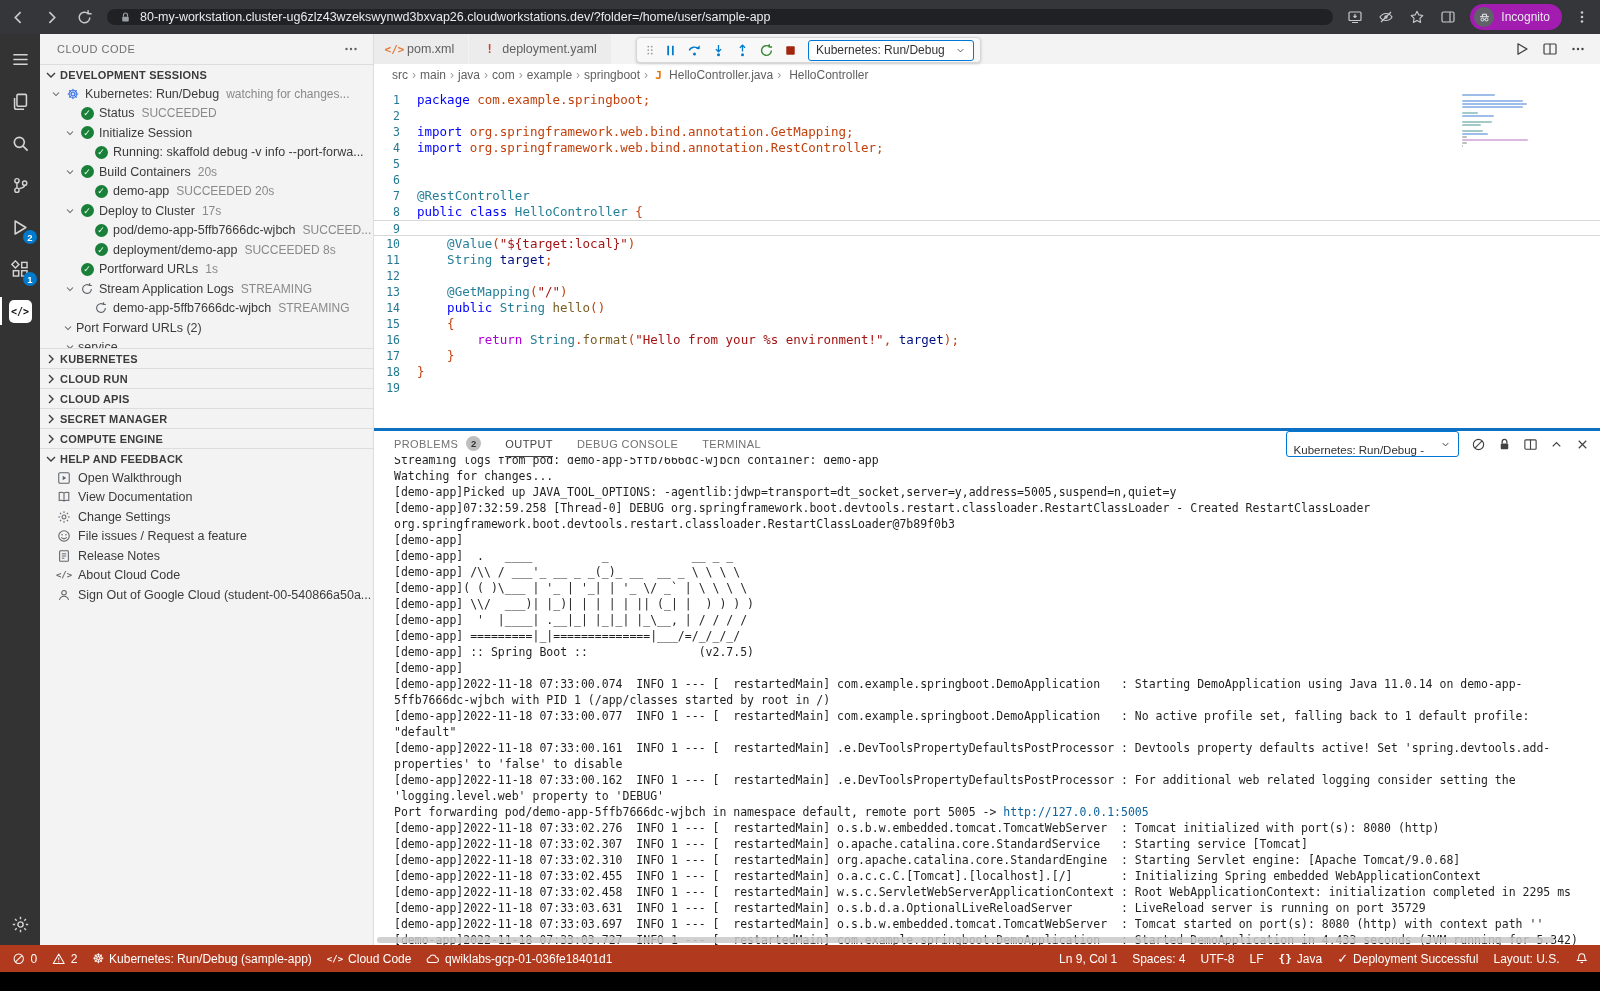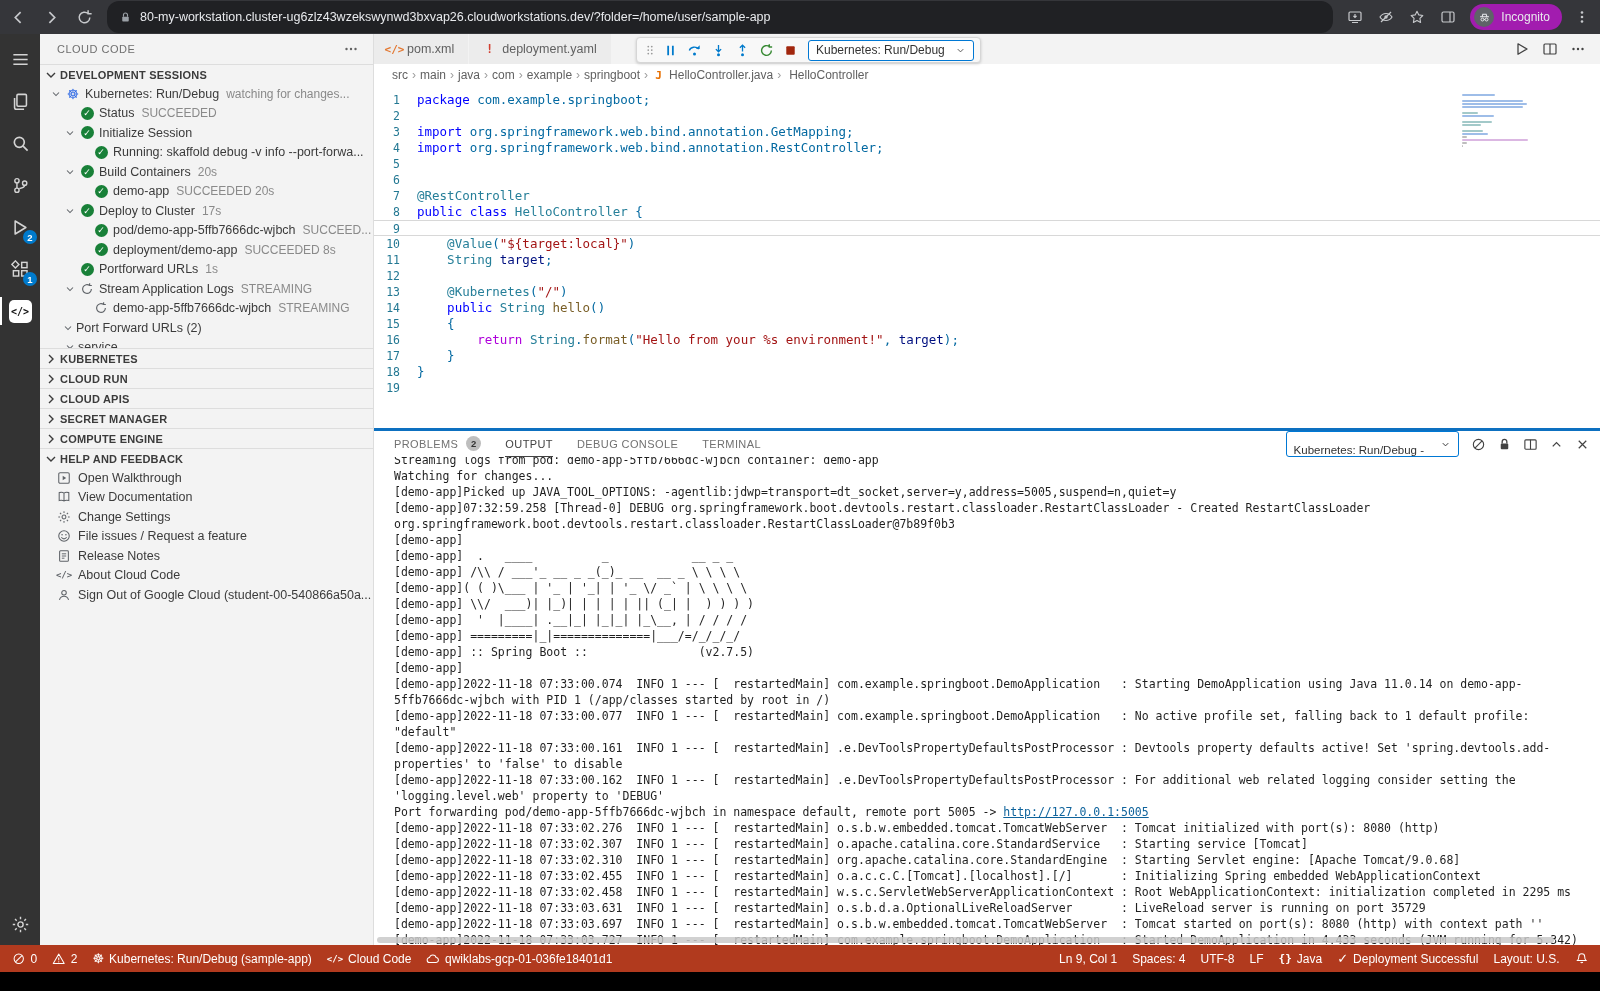--- a/index.html
+++ b/index.html
@@ -5,21 +5,21 @@
 *{margin:0;padding:0;box-sizing:border-box}
 html,body{width:1600px;height:991px;overflow:hidden}
 body{font-family:"Liberation Sans","DejaVu Sans",sans-serif;background:#fff;position:relative;font-size:13px}
 .ic{display:inline-flex;align-items:center;justify-content:center}
 .ic svg{width:16px;height:16px;display:block}
 svg{display:block}
 
 .browser-bar{height:34px;background:#35363a;display:flex;align-items:center;padding:0 10px;gap:8px}
 .nav-icons{display:flex;gap:16px;color:#c7c9cc;margin-right:6px}
 .nav-icons .bic svg{width:17px;height:17px}
-.url-pill{flex:1;height:32px;background:#202124;border-radius:12px;display:flex;align-items:center;padding:0 12px;gap:8px;color:#9aa0a6;min-width:0}
+.url-pill{flex:1;height:16px;background:#202124;border-radius:12px;display:flex;align-items:center;padding:0 12px;gap:8px;color:#9aa0a6;min-width:0}
 .url-pill .ic svg{width:13px;height:13px}
 .url-text{color:#e8eaed;font-size:12.5px;white-space:nowrap;overflow:hidden}
 .browser-actions{display:flex;gap:15px;color:#c7c9cc;margin:0 6px}
 .browser-actions .bic svg{width:16px;height:16px}
 .incog-chip{height:26px;border-radius:13px;background:#a21caf;color:#e8eaed;display:flex;align-items:center;gap:7px;padding:0 12px 0 4px;font-size:12px;white-space:nowrap}
 .incog-av{width:20px;height:20px;border-radius:50%;background:#5f6368;display:flex;align-items:center;justify-content:center;color:#e8eaed}
 .incog-av svg{width:13px;height:13px}
 .kebab-btn{color:#c7c9cc;margin-left:4px}
 
 .workbench{display:flex;height:911px;background:#fff}
@@ -70,41 +70,41 @@
 .editor-actions{display:flex;gap:12px;align-items:center;padding-right:14px;color:#424242}
 .editor-actions .ic{cursor:pointer}
 .breadcrumbs{height:22px;display:flex;align-items:center;padding-left:18px;font-size:12px;color:#616161;background:#fff;flex:none}
 .bc-sep{color:#9d9d9d;margin:0 4px}
 .bc-item{display:flex;align-items:center;gap:4px;cursor:pointer}
 .code-area{flex:none;height:342px;position:relative;padding-top:6px;font-family:"DejaVu Sans Mono","Liberation Mono",monospace;font-size:12.5px;overflow:hidden;background:#fff}
 .cl{display:flex;height:16px;line-height:16px}
 .cl.cur{border-top:1px solid #d8d8d8;border-bottom:1px solid #d8d8d8}
 .ln{width:43px;flex:none;text-align:right;padding-right:17px;color:#237893;font-size:11.5px}
 .ct{white-space:pre}
-.tk-k{color:#0000ff}.tk-a{color:#267f99}.tk-t{color:#267f99}.tk-s{color:#a31515}.tk-m{color:#795e26}.tk-v{color:#001080}.tk-r{color:#af00db}.tk-p{color:#0369a1}
+.tk-k{color:#0000ff}.tk-a{color:#267f99}.tk-t{color:#267f99}.tk-s{color:#a31515}.tk-m{color:#795e26}.tk-v{color:#001080}.tk-r{color:#af00db}.tk-p{color:#c2410c}
 .minimap{position:absolute;top:8px;right:68px;width:70px;cursor:pointer}
 .mm-line{height:2px;margin-bottom:1px;border-radius:1px;opacity:.75}
 .sash{height:3px;background:var(--sash,#0d70c0);flex:none;cursor:row-resize}
 
 .panel{flex:1;display:flex;flex-direction:column;min-height:0;position:relative;background:#fff}
 .panel-tabbar{height:26px;display:flex;align-items:center;justify-content:space-between;padding:0 10px 0 20px;flex:none}
 .panel-tabs{display:flex;gap:24px;height:100%}
 .ptab{display:flex;align-items:center;gap:8px;font-size:11px;letter-spacing:.4px;color:#717171;height:100%;border-bottom:1px solid transparent;cursor:pointer}
 .ptab.active{color:#424242;border-bottom-color:#424242}
 .pbadge{min-width:15px;height:15px;border-radius:8px;background:#bebebe;color:#333;font-size:9.5px;display:flex;align-items:center;justify-content:center;font-weight:700}
 .panel-right{display:flex;align-items:center;gap:12px;color:#424242}
 .channel-select{height:21px;border:1px solid #0078d4;border-radius:3px;background:#fff;display:flex;gap:16px;padding:12px 7px;font-size:11.5px;color:#333;cursor:pointer;white-space:nowrap}
 .channel-select svg{width:11px;height:11px}
 .panel-actions{display:flex;gap:11px}
 .panel-actions .ic{cursor:pointer}
 .panel-actions .ic svg{width:15px;height:15px}
 .output{flex:1;overflow:hidden;padding:0 12px 0 20px;font-family:"DejaVu Sans Mono","Liberation Mono",monospace;font-size:11.5px;line-height:16px;color:#1f1f1f}
 .oline{white-space:pre-wrap;overflow-wrap:anywhere}
 .oline:first-child{margin-top:-5px}
-.olink{color:var(--link,#0e639c);text-decoration:underline}
+.olink{color:var(--link,#0e639c);}
 .hscroll{position:absolute;left:3px;right:46px;bottom:2px;height:6px;background:#c9c9c9;border-radius:3px;opacity:.85;cursor:pointer}
 
 .status-bar{height:27px;background:var(--statusbg,#b13a1e);color:#fff;display:flex;align-items:center;justify-content:space-between;padding:0 12px;font-size:12px}
 .status-side{display:flex;align-items:center;gap:15px;min-width:0}
 .sitem{display:flex;align-items:center;gap:5px;white-space:nowrap;cursor:pointer}
 .sitem svg{width:13.5px;height:13.5px}
 .sitem .uni{font-size:13px}
 .bottom-strip{height:19px;background:#000}
 </style>
 </head>
@@ -695,21 +695,21 @@
           <div class="cl">
             <span class="ln">11</span>
             <span class="ct"><span class="tk-p">    </span><span class="tk-t">String</span><span class="tk-v"> target</span><span class="tk-p">;</span></span>
           </div>
           <div class="cl">
             <span class="ln">12</span>
             <span class="ct"></span>
           </div>
           <div class="cl">
             <span class="ln">13</span>
-            <span class="ct"><span class="tk-p">    </span><span class="tk-a">@Kubernetes</span><span class="tk-p">(</span><span class="tk-s">"/"</span><span class="tk-p">)</span></span>
+            <span class="ct"><span class="tk-p">    </span><span class="tk-a">@GetMapping</span><span class="tk-p">(</span><span class="tk-s">"/"</span><span class="tk-p">)</span></span>
           </div>
           <div class="cl">
             <span class="ln">14</span>
             <span class="ct"><span class="tk-p">    </span><span class="tk-k">public</span><span class="tk-t"> String</span><span class="tk-m"> hello</span><span class="tk-p">()</span></span>
           </div>
           <div class="cl">
             <span class="ln">15</span>
             <span class="ct"><span class="tk-p">    {</span></span>
           </div>
           <div class="cl">

